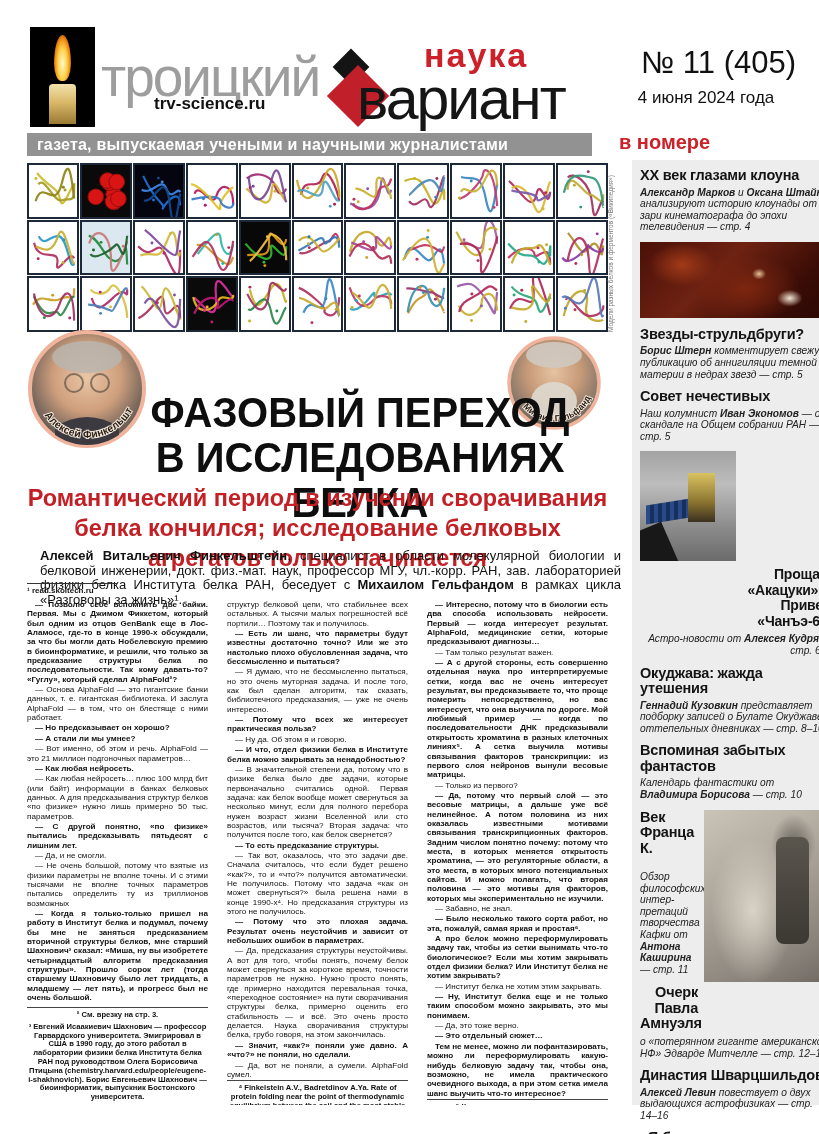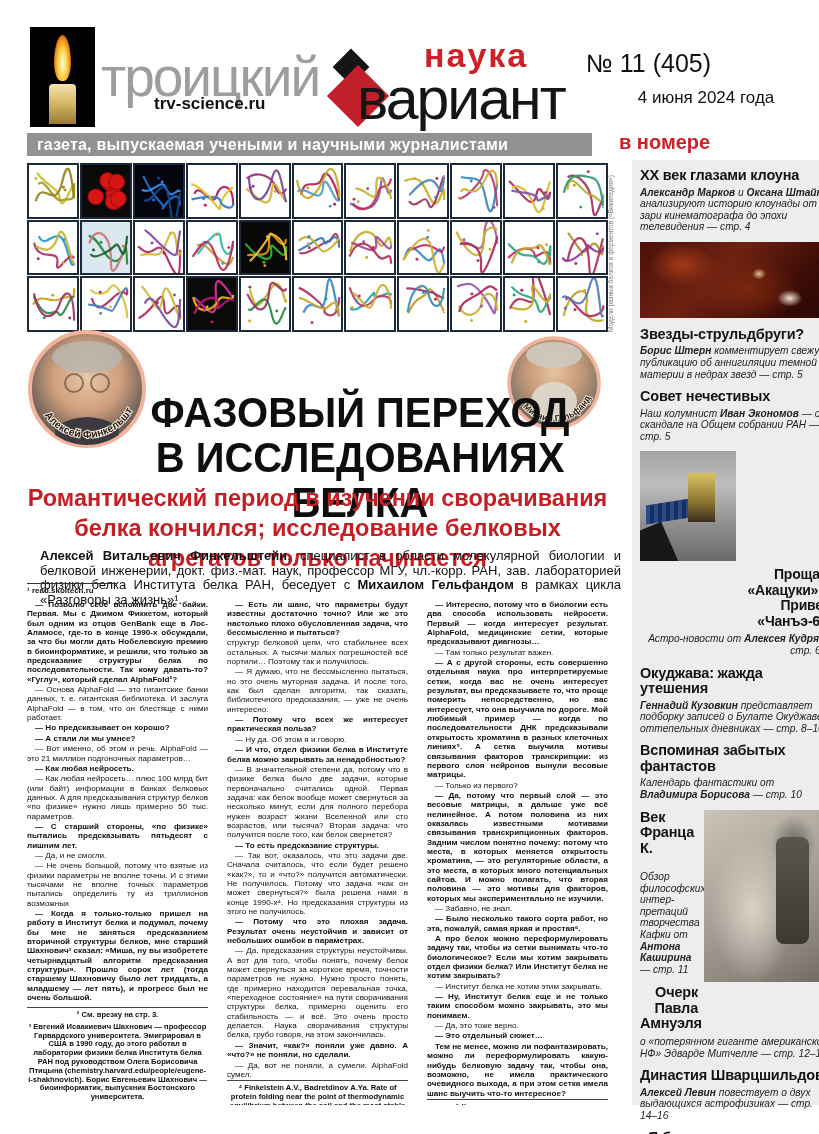--- a/index.html
+++ b/index.html
@@ -13,21 +13,21 @@
   #candle .flame{position:absolute;left:24px;top:8px;width:17px;height:46px;border-radius:50% 50% 44% 44%/62% 62% 38% 38%;
      background:radial-gradient(ellipse at 50% 62%,#fff8cf 0%,#ffd24a 38%,#f08a14 62%,#7a3806 84%,rgba(0,0,0,0) 95%);}
   #candle .wax{position:absolute;left:19px;bottom:3px;width:27px;height:40px;border-radius:4px 4px 0 0;
      background:linear-gradient(180deg,#f3e3ae,#d9b969 45%,#9a7a33);}
   #logo-gray{left:101px;top:50px;font-size:55px;line-height:55px;color:#9d9d9d;letter-spacing:-2px;}
   #diamond-notch{left:338px;top:54px;width:26px;height:26px;background:#141414;transform:rotate(45deg);}
   #diamond{left:336px;top:74px;width:44px;height:44px;background:#c1202a;transform:rotate(45deg);}
   #logo-black{left:357px;top:70px;font-size:59px;line-height:59px;color:#151515;letter-spacing:-2px;}
   #logo-nauka{left:424px;top:38px;font-size:34px;line-height:34px;color:#cc2128;font-weight:700;letter-spacing:2px;}
   #site{left:154px;top:94px;font-size:17px;font-weight:700;color:#111;text-decoration:none;}
-  #issue{left:586px;top:46px;width:176px;text-align:left;font-size:25px;line-height:34px;}
+  #issue{left:620px;top:46px;width:176px;text-align:right;font-size:31px;line-height:34px;}
   #date{left:618px;top:88px;width:176px;text-align:center;font-size:17px;}
   #strap{left:27px;top:133px;width:555px;height:23px;background:#929292;color:#fff;
          font-size:16px;font-weight:700;line-height:23px;padding-left:10px;letter-spacing:.2px;}
   #innumber{left:619px;top:131px;font-size:20px;font-weight:700;color:#cc2128;}
 
   
   #grid{left:27px;top:163px;width:581px;height:169px;display:grid;
         grid-template-columns:repeat(11,1fr);grid-template-rows:repeat(3,1fr);gap:1px;background:#fff;}
   .tile{border:2px solid #1d2838;overflow:hidden;}
   .tile svg{width:100%;height:100%;display:block;}
@@ -510,32 +510,32 @@
 
 <div class="abs" id="body">
   <div class="col">
       <p class="qa b">— Позволю себе вспомнить две байки. Первая. Мы с Джимом Фиккетом, который был одним из отцов GenBank еще в Лос-Аламосе, где-то в конце 1990-х обсуждали, за что бы могли дать Нобелевскую премию в биоинформатике, и решили, что только за предсказание структуры белка по последовательности. Так кому давать-то? «Гуглу», который сделал AlphaFold²?</p>
       <p class="qa">— Основа AlphaFold — это гигантские банки данных, т. е. гигантская библиотека. И заслуга AlphaFold — в том, что он блестяще с ними работает.</p>
       <p class="qa b">— Но предсказывает он хорошо?</p>
       <p class="qa b">— А стали ли мы умнее?</p>
       <p class="qa">— Вот именно, об этом и речь. AlphaFold — это 21 миллион подгоночных параметров…</p>
       <p class="qa b">— Как любая нейросеть.</p>
       <p class="qa">— Как любая нейросеть… плюс 100 млрд бит (или байт) информации в банках белковых данных. А для предсказывания структур белков «по физике» нужно лишь примерно 50 тыс. параметров.</p>
-      <p class="qa b">— С старший стороны, «по физике» пытались предсказывать пятьдесят с лишним лет.</p>
+      <p class="qa b">— С другой понятно, «по физике» пытались предсказывать пятьдесят с лишним лет.</p>
       <p class="qa">— Да, и не смогли.</p>
       <p class="qa">— Не очень большой, потому что взятые из физики параметры не вполне точны. И с этими тысячами не вполне точных параметров пытались определить ту из триллионов возможных</p>
       <p class="qa b">— Когда я только-только пришел на работу в Институт белка и подумал, почему бы мне не заняться предсказанием вторичной структуры белков, мне старший Шахнович³ сказал: «Миша, ну вы изобретете четырнадцатый алгоритм предсказания структуры». Прошло сорок лет (тогда старшему Шахновичу было лет тридцать, а младшему — лет пять), и прогресс был не очень большой.</p>
       <div class="fnblock">
         <p>² См. врезку на стр. 3.</p>
         <p>³ Евгений Исаакиевич Шахнович — профессор Гарвардского университета. Эмигрировал в США в 1990 году, до этого работал в лаборатории физики белка Института белка РАН под руководством Олега Борисовича Птицына (chemistry.harvard.edu/people/eugene-i-shakhnovich). Борис Евгеньевич Шахнович — биоинформатик, выпускник Бостонского университета.</p>
       </div>
     </div>
   <div class="col">
+      <p class="qa noind">структур белковой цепи, что стабильнее всех остальных. А тысячи малых погрешностей всё портили… Поэтому так и получилось.</p>
       <p class="qa b">— Есть ли шанс, что параметры будут известны достаточно точно? Или же это настолько плохо обусловленная задача, что бессмысленно и пытаться?</p>
-      <p class="qa noind">структур белковой цепи, что стабильнее всех остальных. А тысячи малых погрешностей всё портили… Поэтому так и получилось.</p>
       <p class="qa">— Я думаю, что не бессмысленно пытаться, но это очень муторная задача. И после того, как был сделан алгоритм, так сказать, библиотечного предсказания, — уже не очень интересно.</p>
       <p class="qa b">— Потому что всех же интересует практическая польза?</p>
       <p class="qa">— Ну да. Об этом я и говорю.</p>
       <p class="qa b">— И что, отдел физики белка в Институте белка можно закрывать за ненадобностью?</p>
       <p class="qa">— В значительной степени да, потому что в физике белка было две задачи, которые первоначально считались одной. Первая задача: как белок вообще может свернуться за несколько минут, если для полного перебора нужен возраст жизни Вселенной или сто возрастов, или тысяча? Вторая задача: что получится после того, как белок свернется?</p>
       <p class="qa b">— То есть предсказание структуры.</p>
       <p class="qa">— Так вот, оказалось, что это задачи две. Сначала считалось, что если будет решено «как?», то и «что?» получится автоматически. Не получилось. Потому что задача «как он может свернуться?» была решена нами в конце 1990-х⁴. Но предсказания структуры из этого не получилось.</p>
       <p class="qa b">— Потому что это плохая задача. Результат очень неустойчив и зависит от небольших ошибок в параметрах.</p>
       <p class="qa">— Да, предсказания структуры неустойчивы. А вот для того, чтобы понять, почему белок может свернуться за короткое время, точности параметров не нужно. Нужно просто понять, где примерно находится перевальная точка, «переходное состояние» на пути сворачивания структуры белка, примерно оценить его стабильность — и всё. Это очень просто делается. Наука сворачивания структуры белка, грубо говоря, на этом закончилась.</p>
       <p class="qa b">— Значит, «как?» поняли уже давно. А «что?» не поняли, но сделали.</p>

